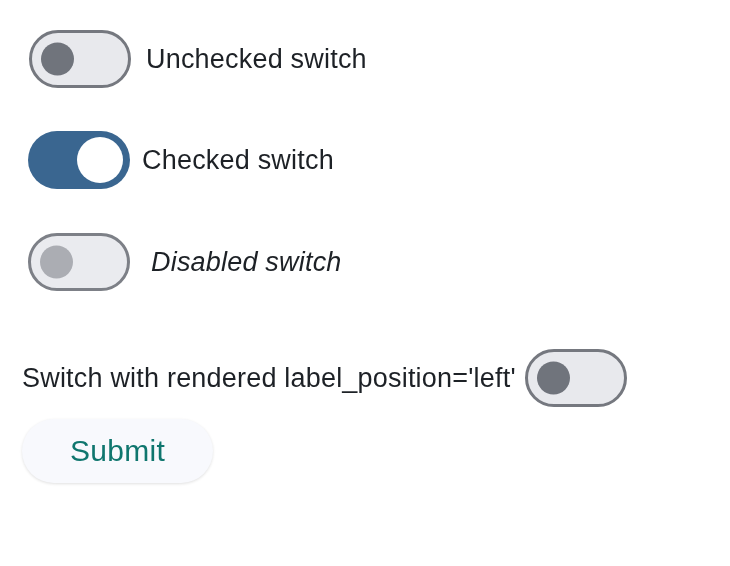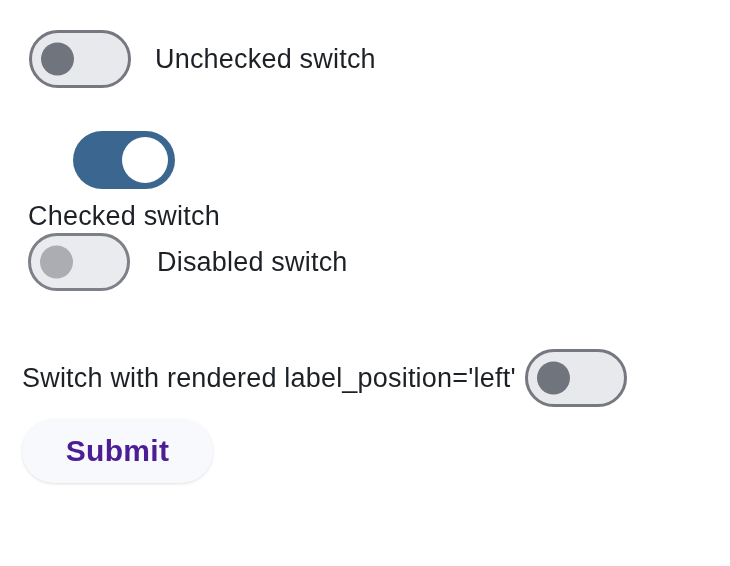--- a/index.html
+++ b/index.html
@@ -14,23 +14,23 @@
     height: 566px;
     background: #ffffff;
     overflow: hidden;
   }
   .row {
     position: absolute;
     display: flex;
     align-items: center;
     height: 58px;
   }
-  .row-1 { left: 29px; top: 30px;  gap: 24px; }
-  .row-2 { left: 28px; top: 131px; gap: 12px; flex-direction: column; }
-  .row-3 { left: 28px; top: 233px; gap: 27px; }
+  .row-1 { left: 29px; top: 30px;  gap: 15px; }
+  .row-2 { left: 28px; top: 131px; gap: 12px; }
+  .row-3 { left: 28px; top: 233px; gap: 21px; font-style: italic; }
   .row-4 { left: 22px; top: 349px; gap: 9px; }
 
   .switch {
     position: relative;
     width: 102px;
     height: 58px;
     border-radius: 29px;
     box-sizing: border-box;
     flex: 0 0 auto;
   }
@@ -82,24 +82,24 @@
   }
   .submit-button {
     position: absolute;
     left: 22px;
     top: 419px;
     width: 191px;
     height: 64px;
     border: none;
     border-radius: 32px;
     background: #f8f9fd;
-    color: #4c1d95;
+    color: #0f766e;
     font-family: "Liberation Sans", sans-serif;
     font-size: 30px;
-    font-weight: 700;
+    font-weight: 400;
     letter-spacing: 0.3px;
     cursor: pointer;
     box-shadow: 0 1px 3px rgba(0,0,0,0.12);
     display: flex;
     align-items: center;
     justify-content: center;
   }
 </style>
 </head>
 <body>

